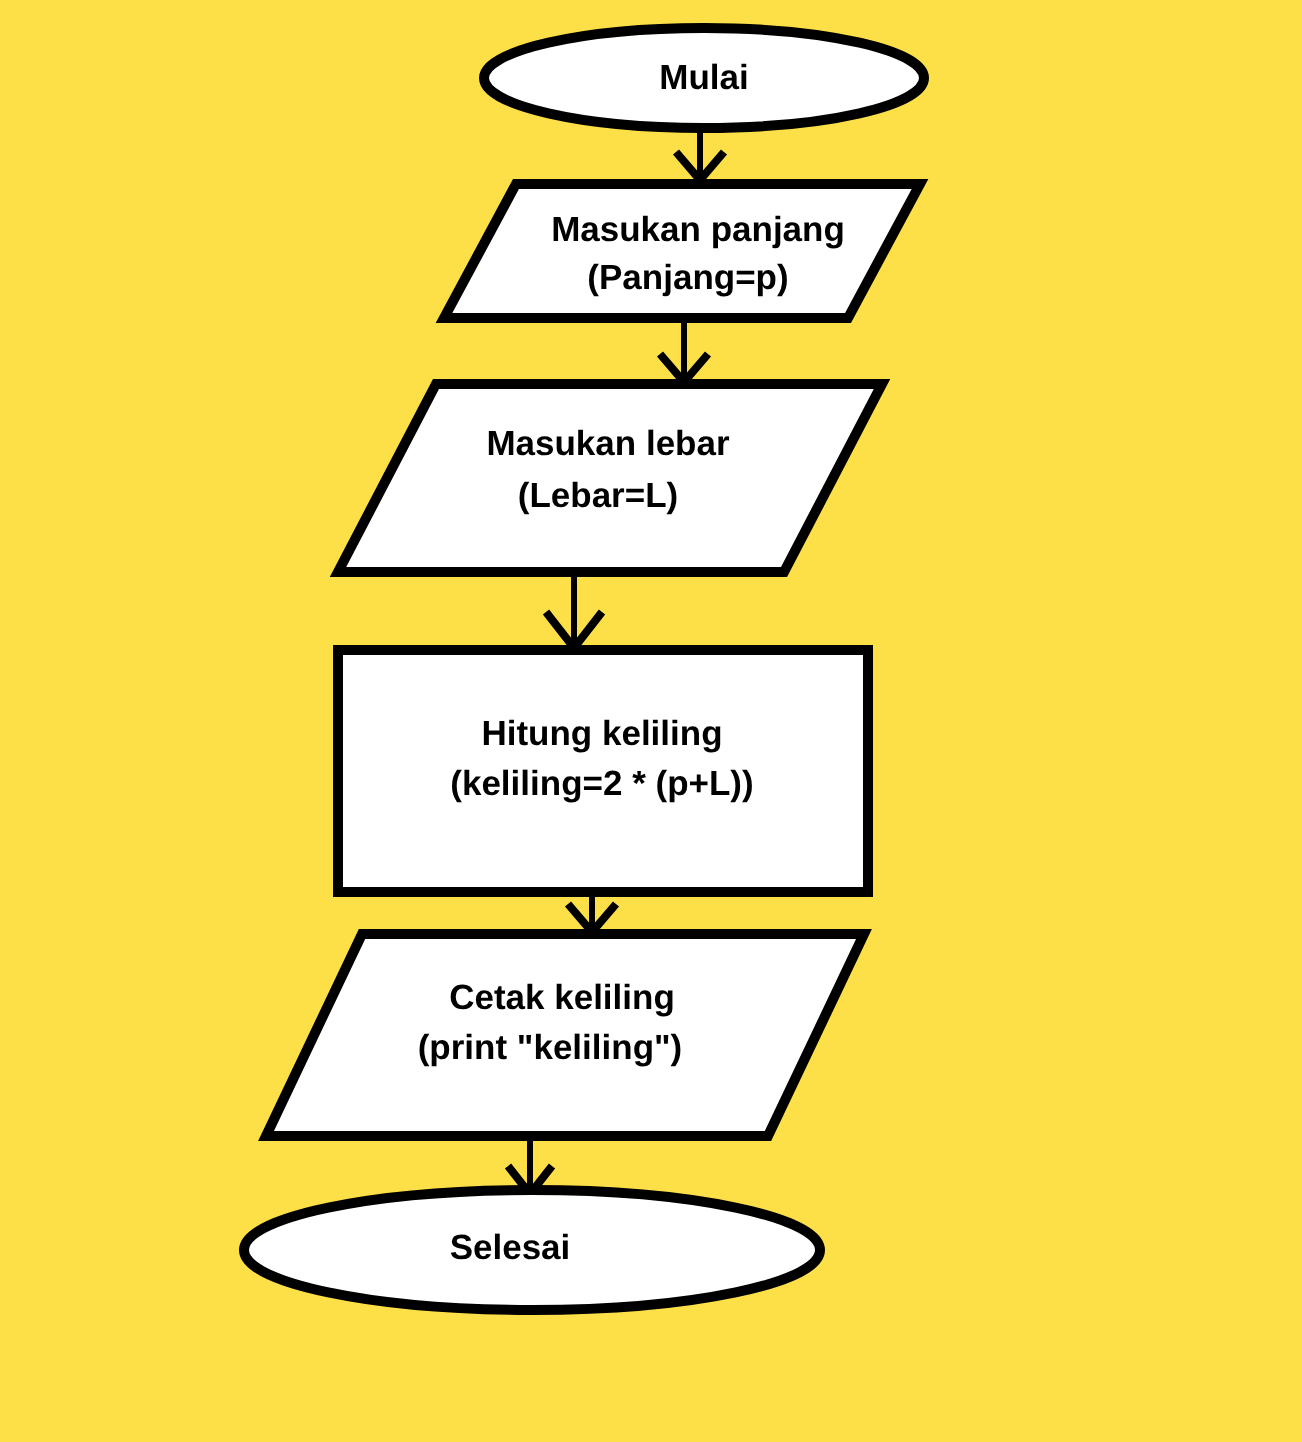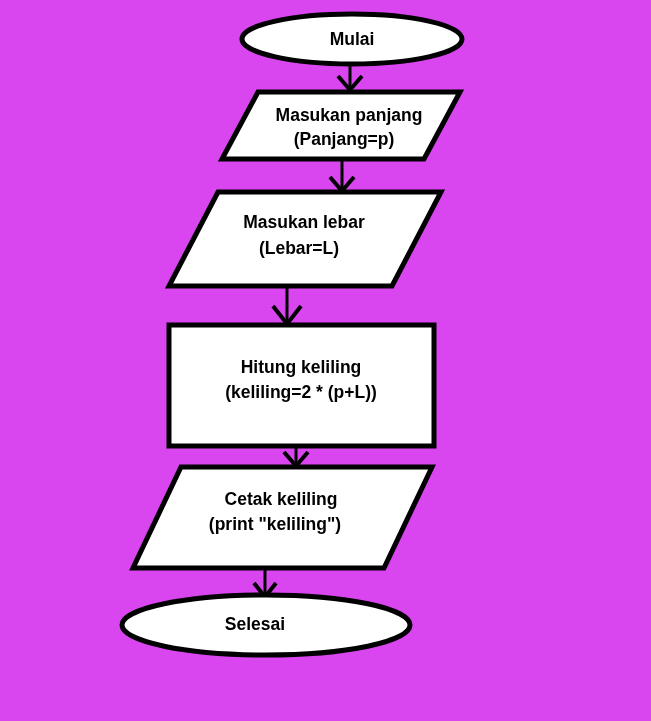--- a/index.html
+++ b/index.html
@@ -10,21 +10,21 @@
   body {
     width: 651px;
     height: 721px;
     font-family: "Liberation Sans", sans-serif;
     overflow: hidden;
   }
   #flowchart-root {
     position: relative;
     width: 651px;
     height: 721px;
-    background: #d946ef;
+    background: #fde047;
   }
   svg#flow-svg {
     display: block;
     width: 651px;
     height: 721px;
   }
   .shape-outline {
     fill: #ffffff;
     stroke: #000000;
     stroke-width: 5;

